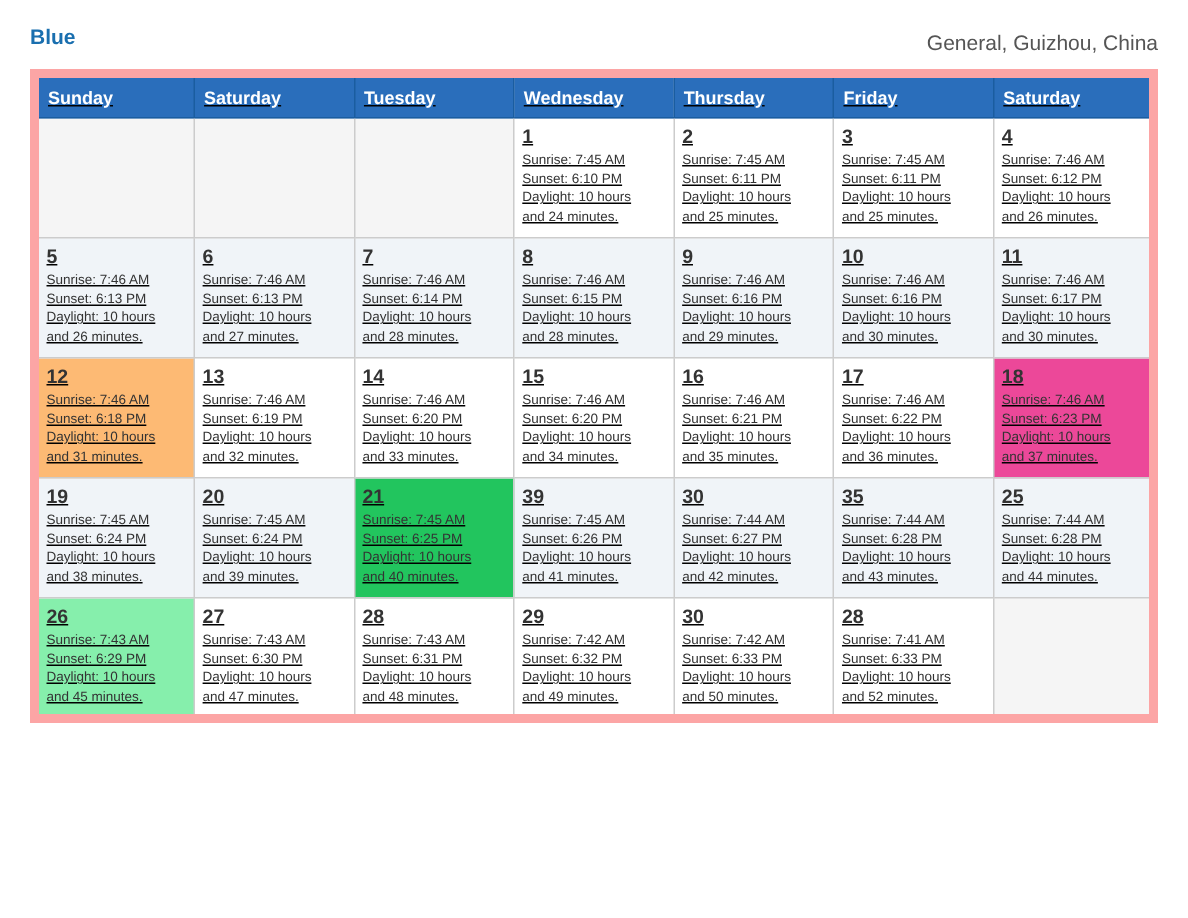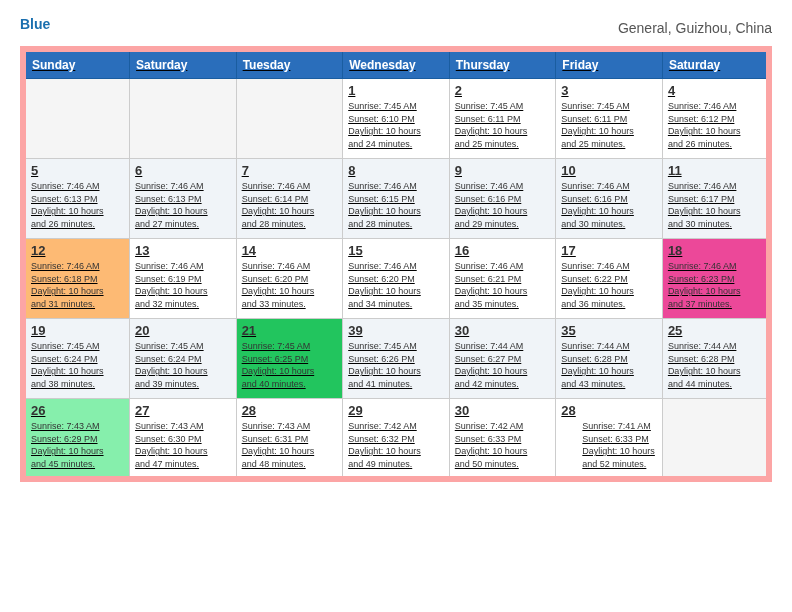--- a/index.html
+++ b/index.html
@@ -335,21 +335,21 @@
         </td>
         <td style="background: rgb(255, 255, 255);">
           <span class="day-num">30</span>
           <div class="day-info" style="white-space: pre-line;">Sunrise: 7:42 AM
 Sunset: 6:33 PM
 Daylight: 10 hours
 and 50 minutes.</div>
         </td>
         <td style="background: rgb(255, 255, 255);">
           <span class="day-num">28</span>
-          <div class="day-info" style="white-space: pre-line; margin-left: 21px;">Sunrise: 7:41 AM
+          <div class="day-info" style="white-space: pre-line;">Sunrise: 7:41 AM
 Sunset: 6:33 PM
 Daylight: 10 hours
 and 52 minutes.</div>
         </td>
         <td style="background: rgb(245, 245, 245);"></td>
       </tr>
     </tbody>
 </table>
 
 </body></html>

